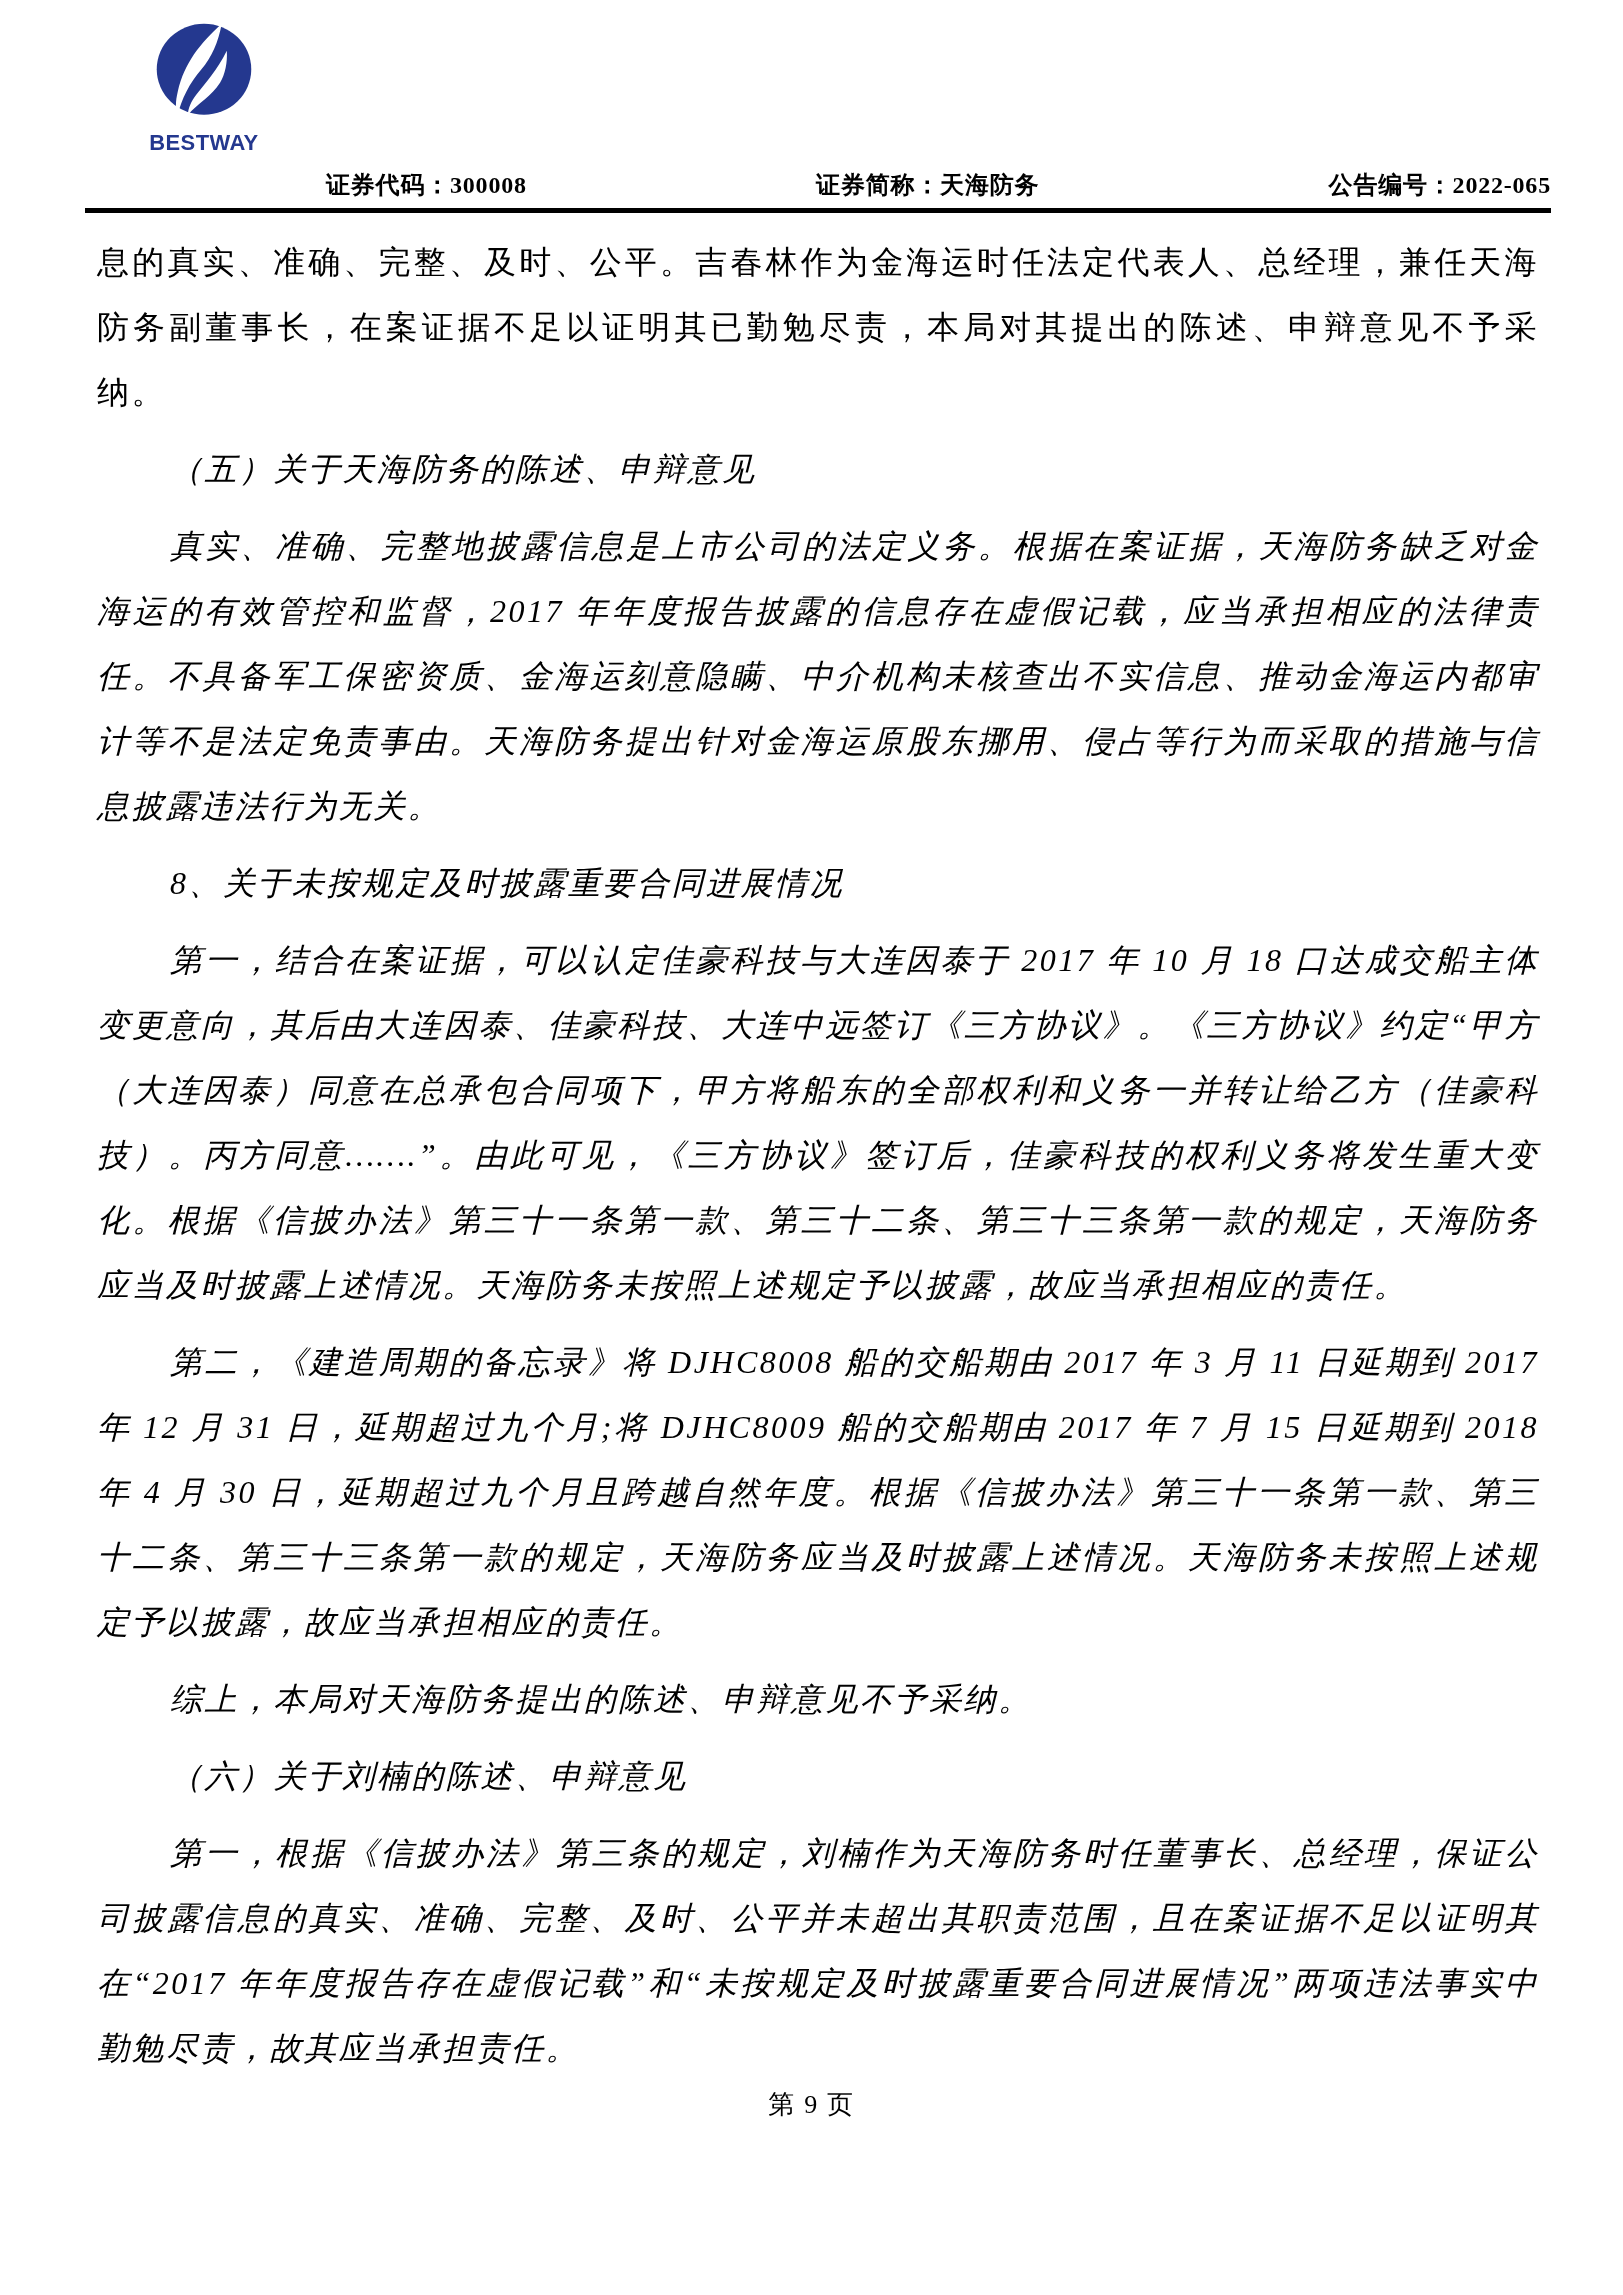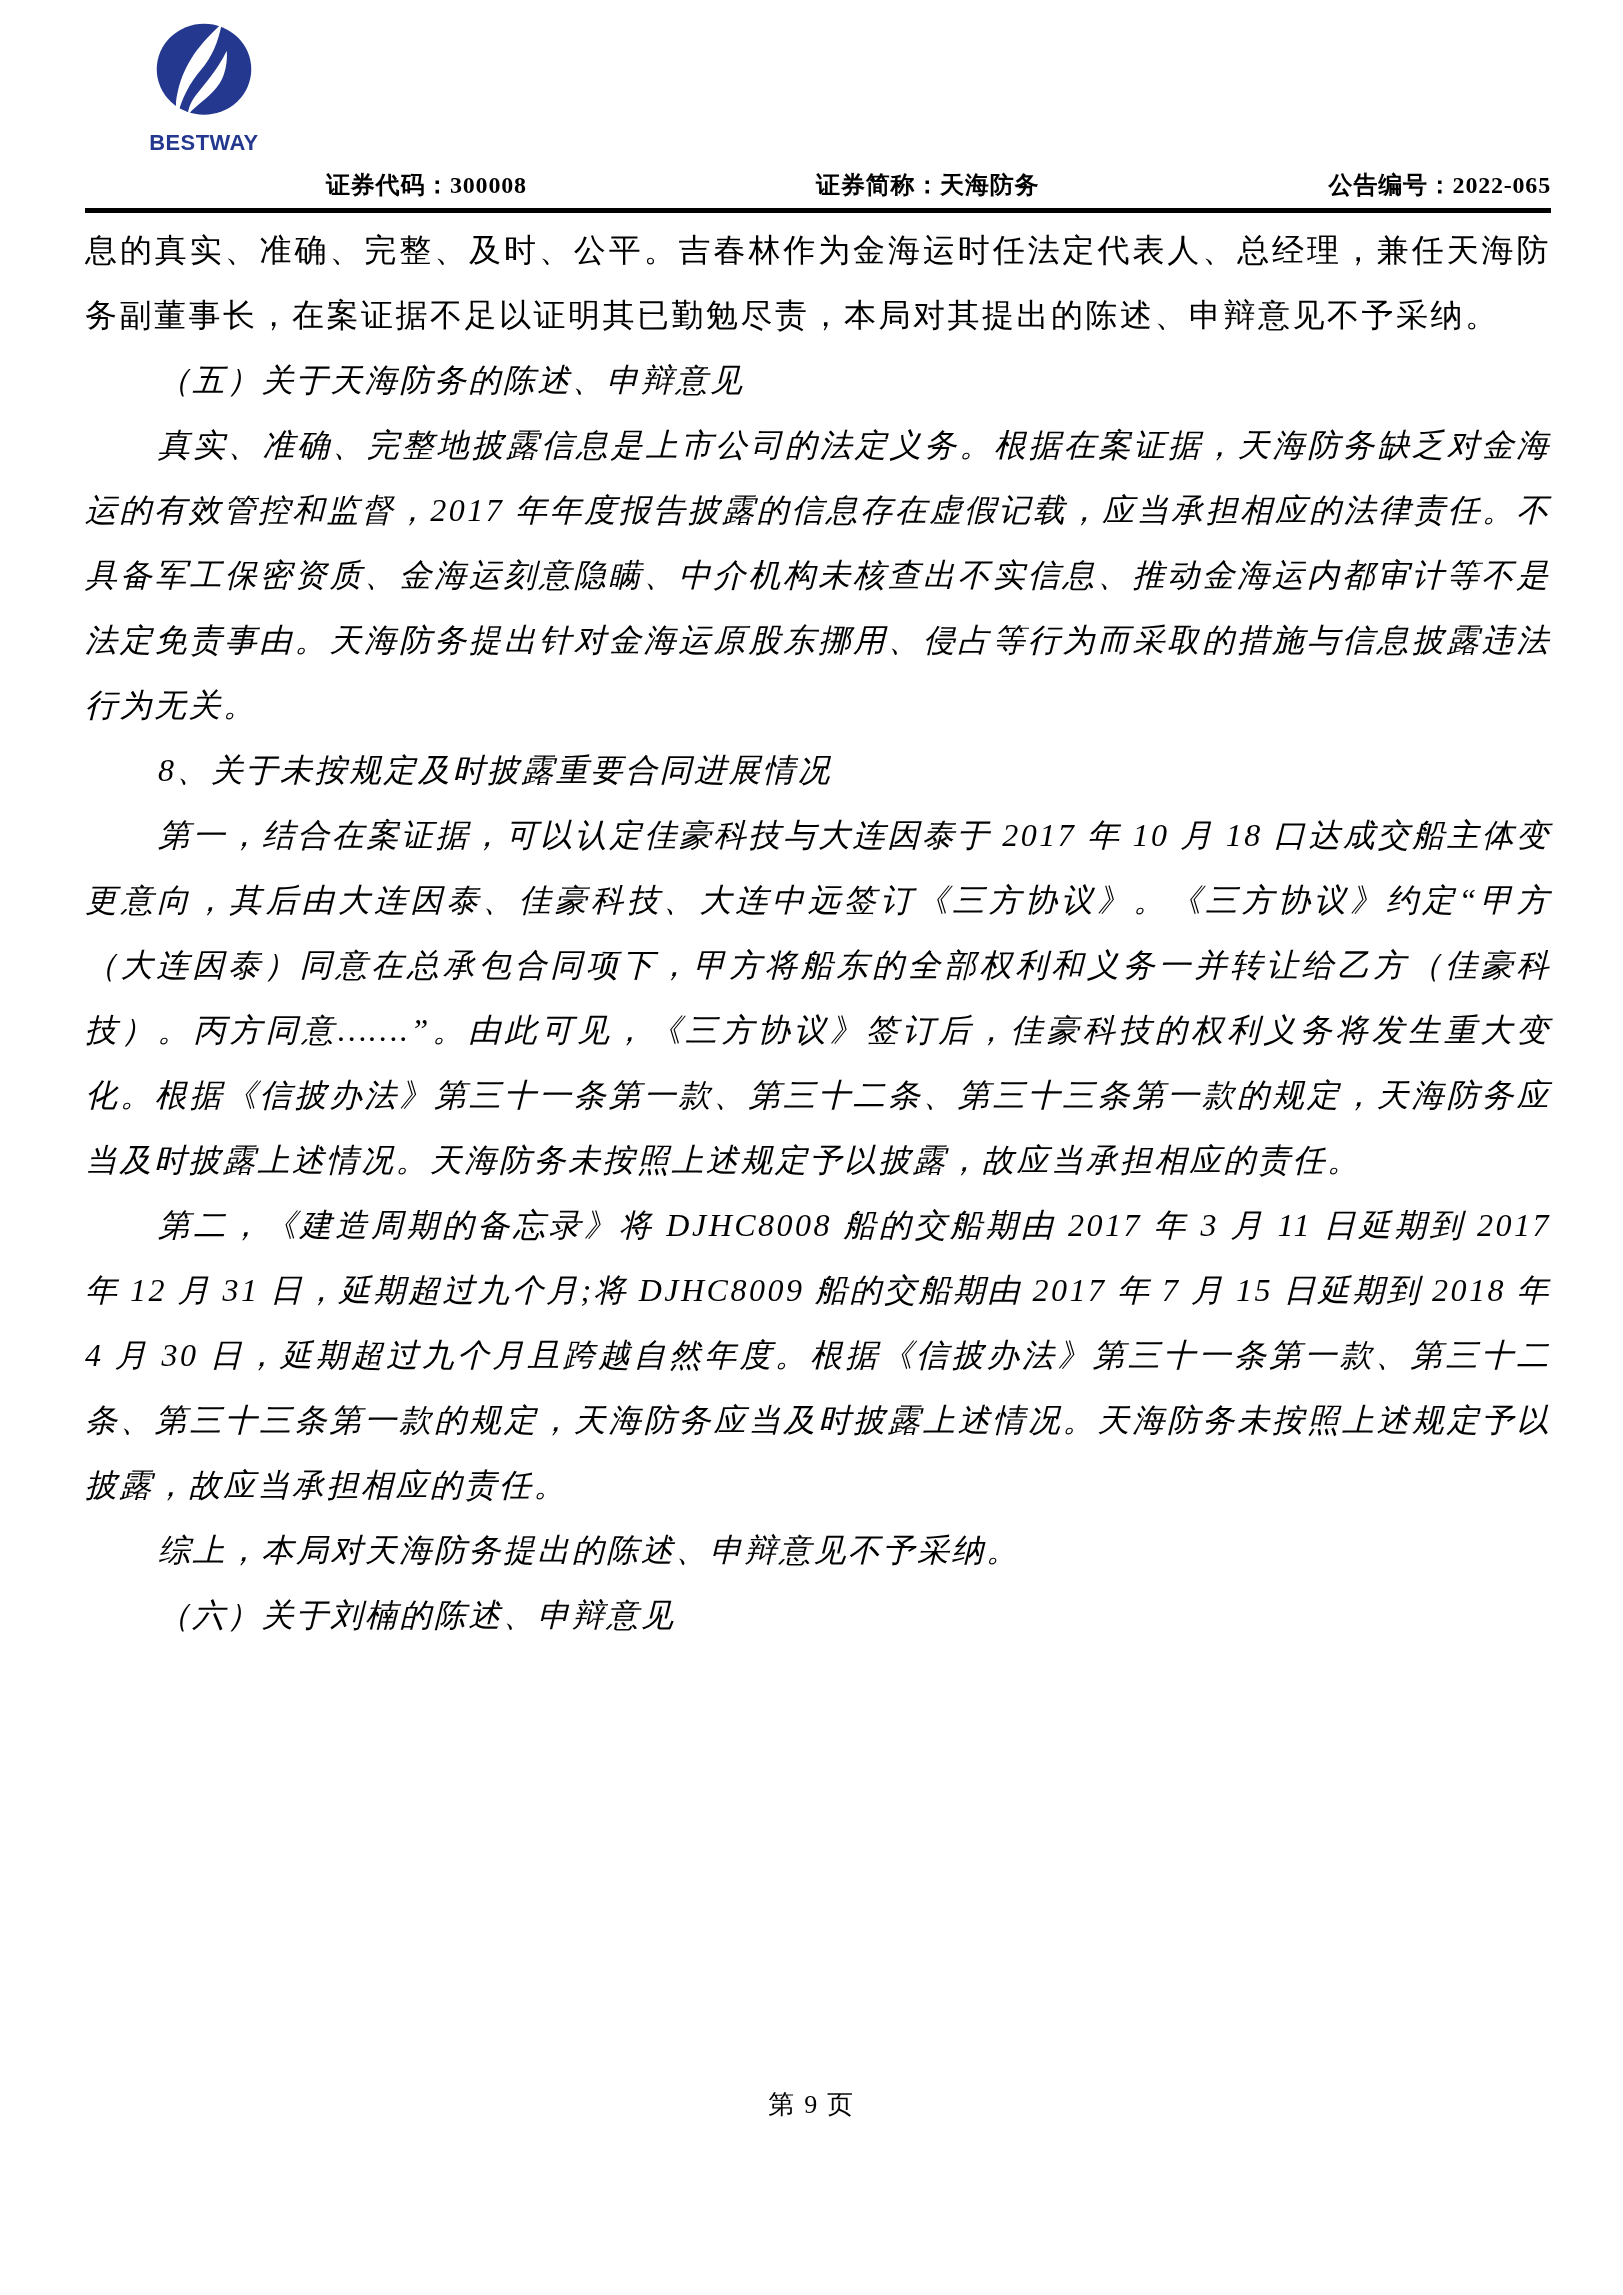--- a/index.html
+++ b/index.html
@@ -44,21 +44,21 @@
     font-family: "Liberation Serif", "DejaVu Serif", serif;
   }
   
   .doc-body {
     position: absolute;
     left: 85px;
     right: 72px;
     top: 218px;
   }
   .para {
-    margin: 0;
+    margin: 12px;
     font-size: 32px;
     line-height: 65px;
     letter-spacing: 2.5px;
     text-align: justify;
     text-align-last: left;
     color: #000000;
   }
   .para.indent { text-indent: 73px; font-style: italic; }
   
   .footer {
@@ -98,18 +98,19 @@
 
   <div class="doc-body">
     <p class="para">息的真实、准确、完整、及时、公平。吉春林作为金海运时任法定代表人、总经理，兼任天海防务副董事长，在案证据不足以证明其已勤勉尽责，本局对其提出的陈述、申辩意见不予采纳。</p>
     <p class="para indent">（五）关于天海防务的陈述、申辩意见</p>
     <p class="para indent">真实、准确、完整地披露信息是上市公司的法定义务。根据在案证据，天海防务缺乏对金海运的有效管控和监督，2017 年年度报告披露的信息存在虚假记载，应当承担相应的法律责任。不具备军工保密资质、金海运刻意隐瞒、中介机构未核查出不实信息、推动金海运内都审计等不是法定免责事由。天海防务提出针对金海运原股东挪用、侵占等行为而采取的措施与信息披露违法行为无关。</p>
     <p class="para indent">8、关于未按规定及时披露重要合同进展情况</p>
     <p class="para indent">第一，结合在案证据，可以认定佳豪科技与大连因泰于 2017 年 10 月 18 口达成交船主体变更意向，其后由大连因泰、佳豪科技、大连中远签订《三方协议》。《三方协议》约定“甲方（大连因泰）同意在总承包合同项下，甲方将船东的全部权利和义务一并转让给乙方（佳豪科技）。丙方同意…….”。由此可见，《三方协议》签订后，佳豪科技的权利义务将发生重大变化。根据《信披办法》第三十一条第一款、第三十二条、第三十三条第一款的规定，天海防务应当及时披露上述情况。天海防务未按照上述规定予以披露，故应当承担相应的责任。</p>
     <p class="para indent">第二，《建造周期的备忘录》将 DJHC8008 船的交船期由 2017 年 3 月 11 日延期到 2017 年 12 月 31 日，延期超过九个月;将 DJHC8009 船的交船期由 2017 年 7 月 15 日延期到 2018 年 4 月 30 日，延期超过九个月且跨越自然年度。根据《信披办法》第三十一条第一款、第三十二条、第三十三条第一款的规定，天海防务应当及时披露上述情况。天海防务未按照上述规定予以披露，故应当承担相应的责任。</p>
     <p class="para indent">综上，本局对天海防务提出的陈述、申辩意见不予采纳。</p>
     <p class="para indent">（六）关于刘楠的陈述、申辩意见</p>
+    <p class="para indent">第一，根据《信披办法》第三条的规定，刘楠作为天海防务时任董事长、总经理，保证公司披露信息的真实、准确、完整、及时、公平并未超出其职责范围，且在案证据不足以证明其在“2017 年年度报告存在虚假记载”和“未按规定及时披露重要合同进展情况”两项违法事实中勤勉尽责，故其应当承担责任。</p>
   </div>
 
   <div class="footer">第 9 页</div>
 
 </div>
 
 
 </body></html>

